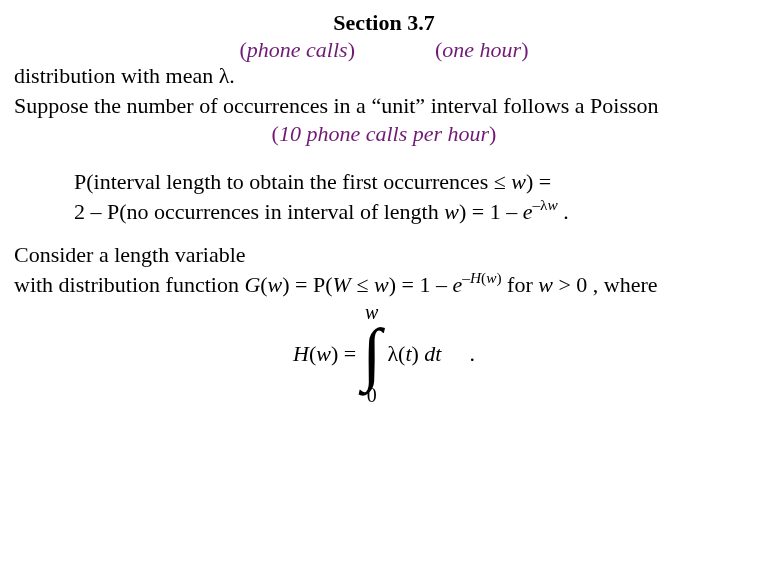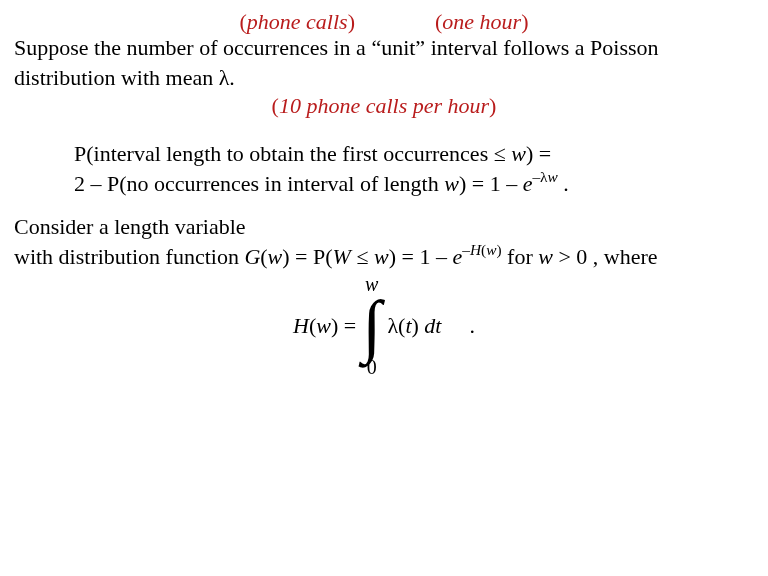--- a/index.html
+++ b/index.html
@@ -16,21 +16,21 @@
   .page {
     padding: 10px 14px 0 14px;
   }
   .section-title {
     text-align: center;
     font-weight: bold;
     font-size: 22px;
     margin-bottom: 2px;
   }
   .green {
-    color: #b91c1c;
+    color: #701a75;
     font-style: italic;
   }
   .annot-row {
     display: flex;
     justify-content: center;
     gap: 80px;
     margin-bottom: 0;
     line-height: 1.1;
   }
   .paren {
@@ -79,28 +79,29 @@
     padding-left: 6px;
     padding-right: 28px;
   }
   .spacer-line { height: 14px; }
 </style>
 </head>
 <body>
 
 <div class="page">
 
+  <div class="section-title">Section 3.7</div>
 
   <div class="annot-row">
     <span class="green"><span class="paren">(</span><span>phone calls</span><span class="paren">)</span></span>
     <span class="green"><span class="paren">(</span><span>one hour</span><span class="paren">)</span></span>
   </div>
 
+  <p class="body">distribution with mean λ.</p>
   <p class="body">Suppose the number of occurrences in a “unit” interval follows a Poisson</p>
-  <p class="body">distribution with mean λ.</p>
 
   <div class="center-green">
     <span class="green"><span class="paren">(</span><span>10 phone calls per hour</span><span class="paren">)</span></span>
   </div>
 
 
   <p class="body indent">
     <span>P(interval length to obtain the first occurrences ≤ </span><span class="ital">w</span><span>) =</span>
   </p>
 

